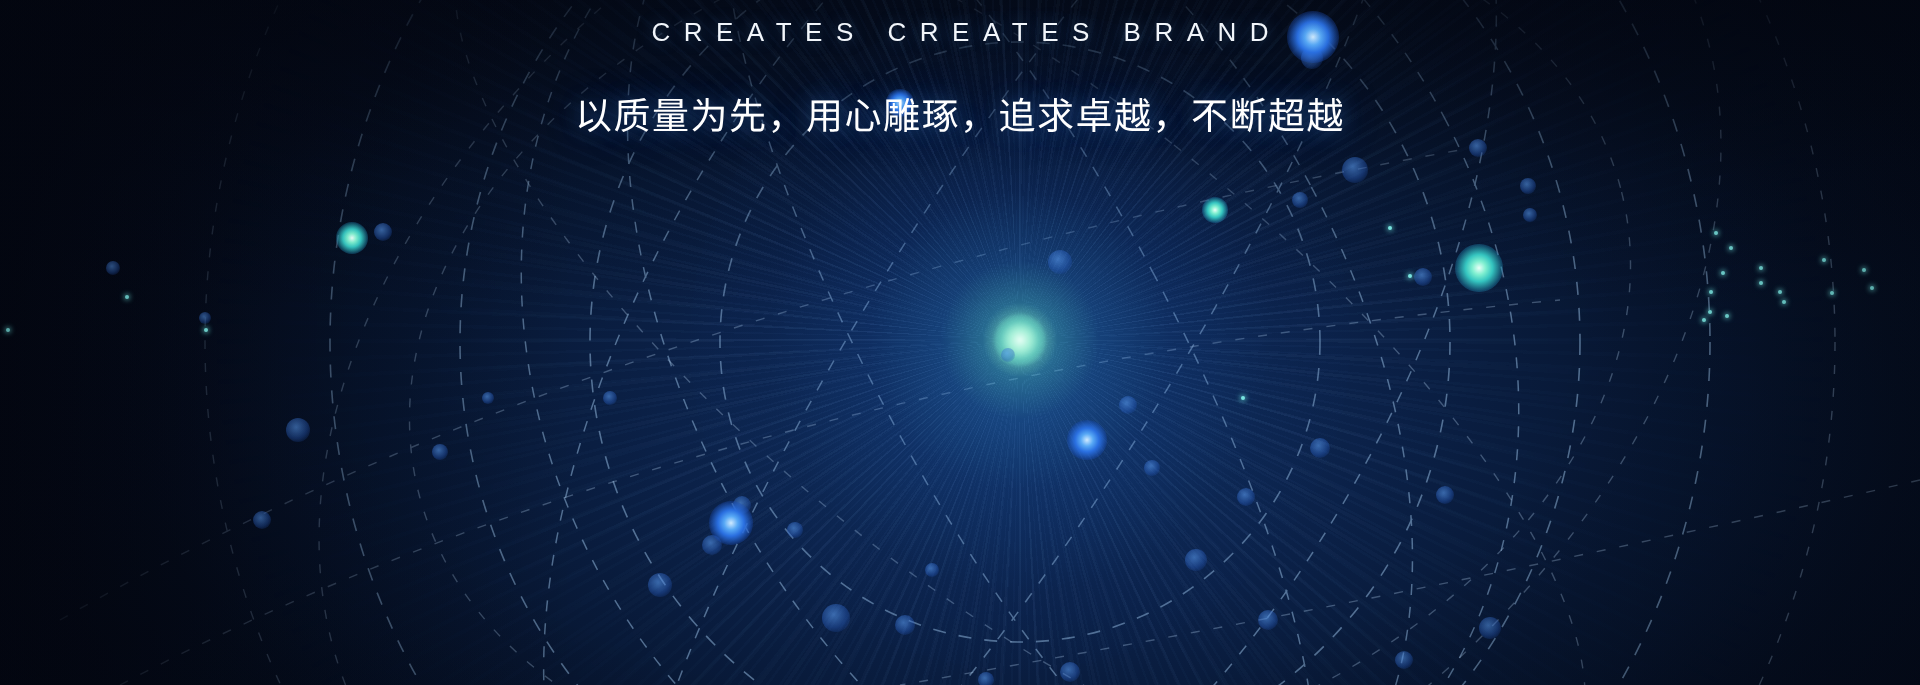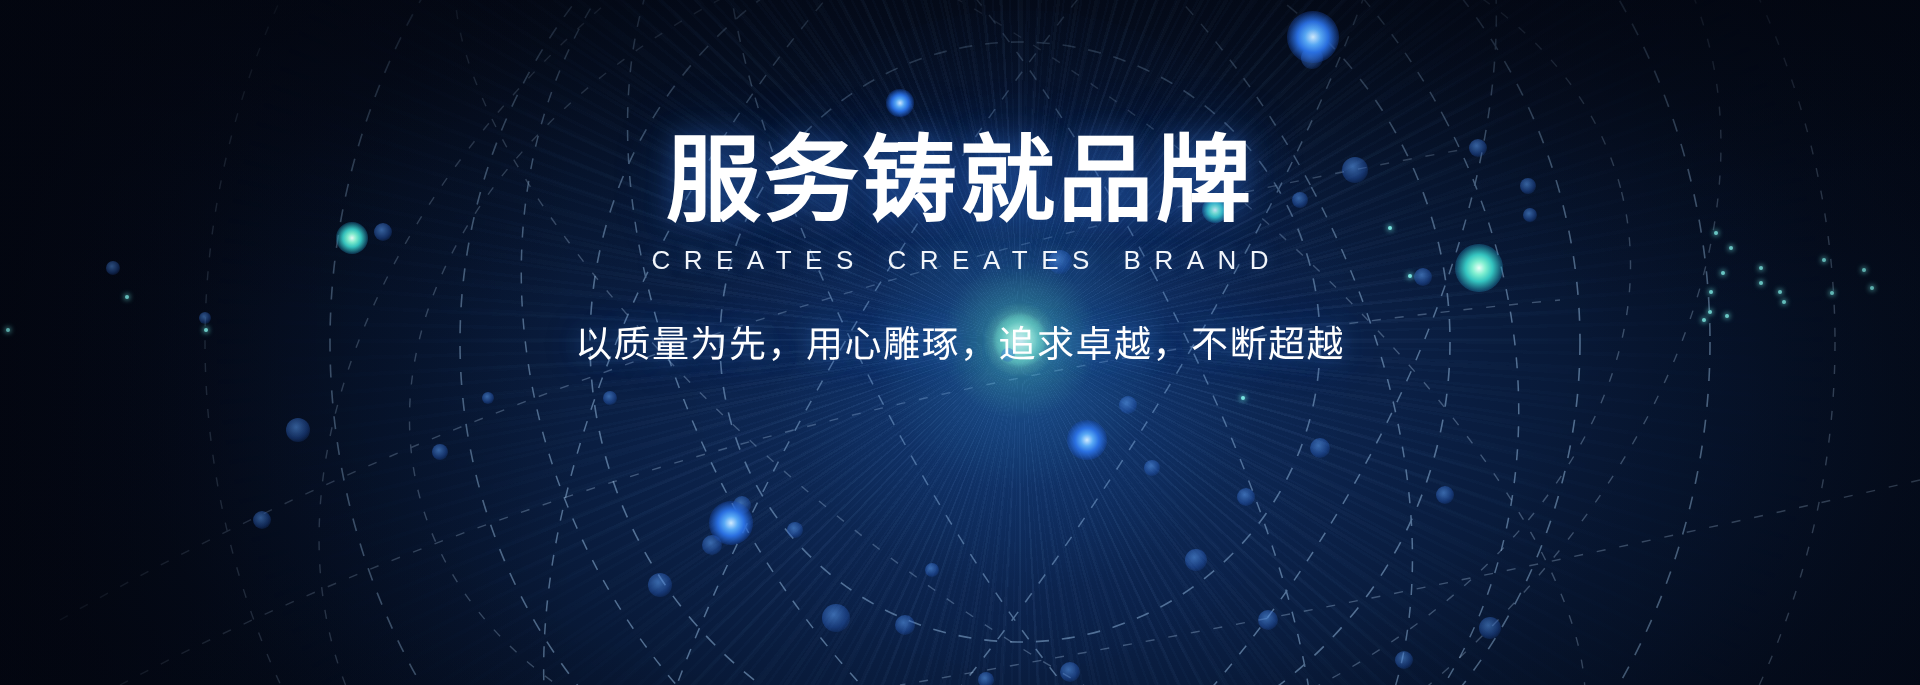--- a/index.html
+++ b/index.html
@@ -279,18 +279,17 @@
       <div class="star" style="left: 1725px; top: 314px; height: 4px; width: 4px;"></div>
       <div class="star" style="left: 1702px; top: 318px; height: 4px; width: 4px;"></div>
       <div class="star" style="left: 1241px; top: 396px; height: 4px; width: 4px;"></div>
       <div class="star" style="left: 1408px; top: 274px; height: 4px; width: 4px;"></div>
       <div class="star" style="left: 1388px; top: 226px; height: 4px; width: 4px;"></div>
     </div>
 
   <div class="bg-vignette"></div>
 
   <div class="content">
-    <h1 class="headline">服务铸就品牌</h1>
     <div class="subline">CREATES CREATES BRAND</div>
     <div class="tagline">以质量为先，用心雕琢，追求卓越，不断超越</div>
   </div>
 
 </div>
 
 </body></html>

